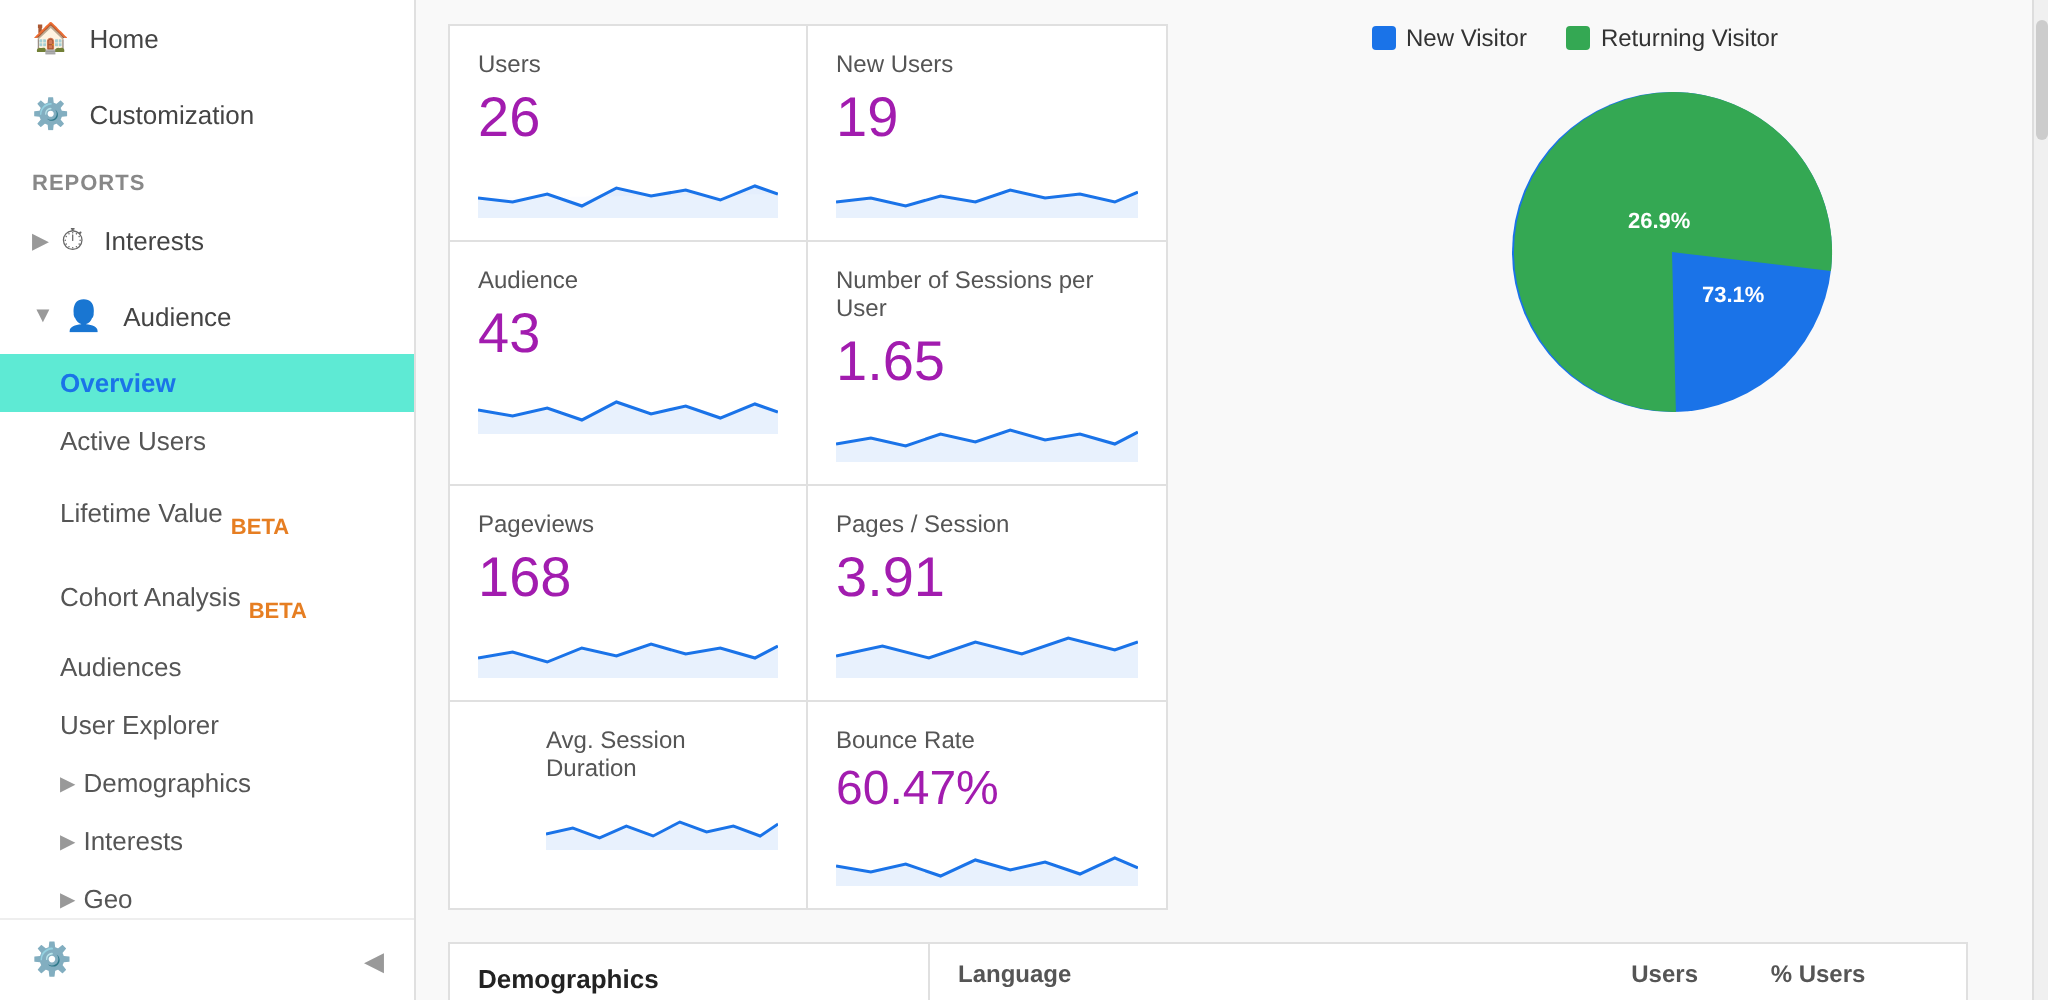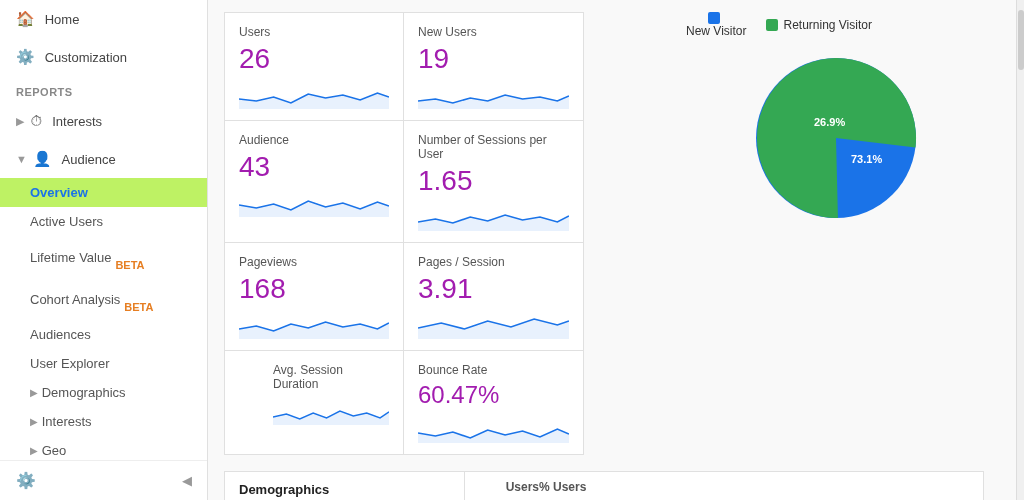--- a/index.html
+++ b/index.html
@@ -17,21 +17,21 @@
     .sidebar-nav-item {
       display: flex; align-items: center; padding: 10px 16px; cursor: pointer; color: #444;
     }
     .sidebar-nav-item .icon { margin-right: 10px; font-size: 15px; color: #666; }
     .sidebar-section-label {
       padding: 10px 16px 4px 16px; font-size: 11px; color: #888; font-weight: bold; letter-spacing: 0.5px;
     }
     .sidebar-sub-item {
       padding: 7px 16px 7px 30px; cursor: pointer; color: #555; display: flex; align-items: center;
     }
-    .sidebar-sub-item.active { color: #1a73e8; font-weight: bold; background: #bef264; }
+    .sidebar-sub-item.active { color: #1a73e8; font-weight: bold; background: #5eead4; }
     .sidebar-sub-item .arrow { margin-right: 6px; font-size: 10px; color: #999; }
     .badge {
       font-size: 11px; color: #e67e22; font-weight: bold; margin-left: 4px; vertical-align: super; margin-top: 16px;
     }
 
     
     .main {
       flex: 1;
       overflow-y: auto;
       background: #f9f9f9;
@@ -79,21 +79,21 @@
     .demo-right-header {
       display: flex;
       padding: 8px 14px;
       font-weight: bold;
       font-size: 12px;
       color: #555;
       border-bottom: 1px solid #e0e0e0;
     }
     .demo-right-header .col-lang { flex: 1; }
     .demo-right-header .col-users { width: 60px; text-align: right; }
-    .demo-right-header .col-pct { width: 120px; text-align: left; }
+    .demo-right-header .col-pct { width: 120px; text-align: center; }
 
     
     .pie-section {
       position: absolute;
       right: 30px;
       top: 12px;
       width: 300px;
     }
     .pie-legend {
       display: flex;
@@ -187,21 +187,21 @@
     <span style="font-size:16px; cursor:pointer; color:#666;">⚙️</span>
     <span style="margin-left:auto; font-size:13px; cursor:pointer; color:#999;">◀</span>
   </div>
 </nav>
 
 <div class="main">
   <div class="main-inner" style="position:relative;">
 
     <div class="pie-section">
       <div class="pie-legend">
-        <div style="display:flex;align-items:center;flex-direction:column;">
+        <div style="display:flex;align-items:center;">
           <span class="legend-dot" style="background:#1a73e8;"></span>
           <span>New Visitor</span>
         </div>
         <div style="display:flex;align-items:center;">
           <span class="legend-dot" style="background:#34a853;"></span>
           <span>Returning Visitor</span>
         </div>
       </div>
 
       <svg width="180" height="180" viewBox="0 0 180 180" style="display:block;margin:0 auto;">
@@ -295,20 +295,21 @@
 
     <div class="demographics-section" style="margin-top:16px; max-width:760px;">
 
       <div class="demo-left">
         <div class="demo-left-header">Demographics</div>
 
       </div>
 
       <div class="demo-right">
         <div class="demo-right-header">
+          <div class="col-lang">Language</div>
           <div class="col-users">Users</div>
           <div class="col-pct">% Users</div>
         </div>
 
       </div>
     </div>
 
   </div>
 </div>
 

